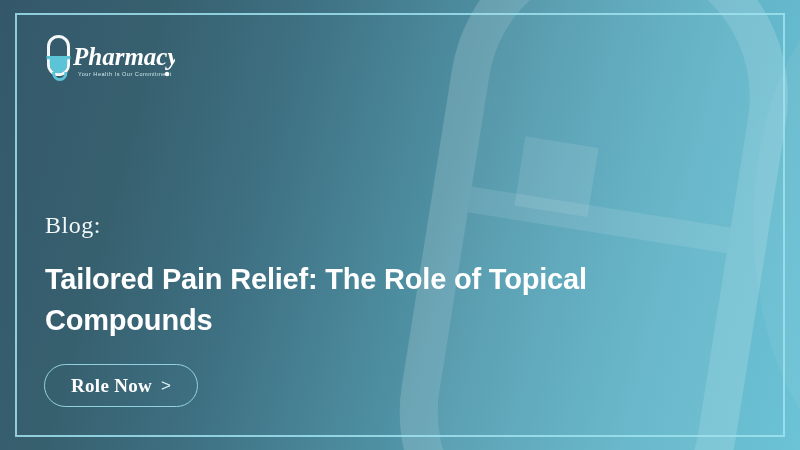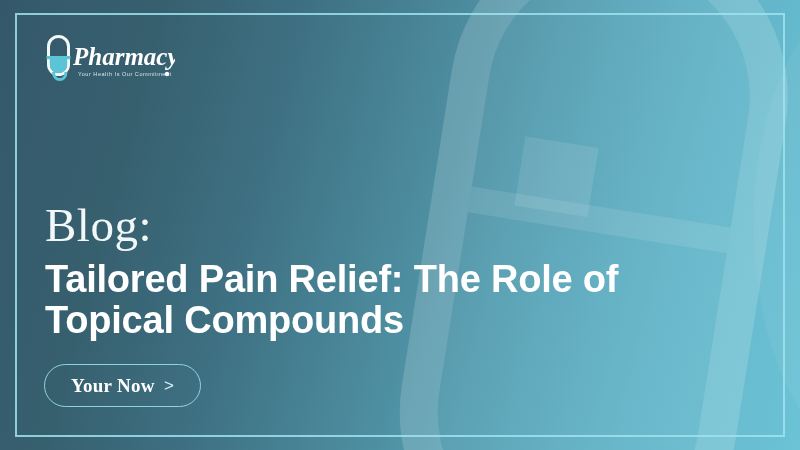--- a/index.html
+++ b/index.html
@@ -58,31 +58,31 @@
 
   
   .copy {
     position: absolute;
     left: 45px;
     top: 205px;
     width: 690px;
   }
   .eyebrow {
     font-family: "Liberation Serif", serif;
-    font-size: 47px;
+    font-size: 24px;
     line-height: 40px;
     color: #f2f7f8;
     letter-spacing: 0.5px;
     margin: 0 0 14px 0;
     font-weight: 400;
   }
   .headline {
     font-family: "Liberation Sans", sans-serif;
     font-weight: bold;
-    font-size: 38px;
+    font-size: 29px;
     line-height: 41px;
     color: #ffffff;
     letter-spacing: -0.2px;
     margin: 0;
     max-width: 680px;
   }
 
   
   .cta {
     position: absolute;
@@ -161,17 +161,17 @@
       <circle cx="127" cy="42" r="2.2" fill="#ffffff"></circle>
     </svg>
   </div>
 
   <div class="copy">
     <p class="eyebrow">Blog:</p>
     <h1 class="headline">Tailored Pain Relief: The Role of Topical Compounds</h1>
   </div>
 
   <div class="cta">
-    <span>Your Now</span>
+    <span>Role Now</span>
     <span class="chev">&gt;</span>
   </div>
 
 </div>
 
 </body></html>

